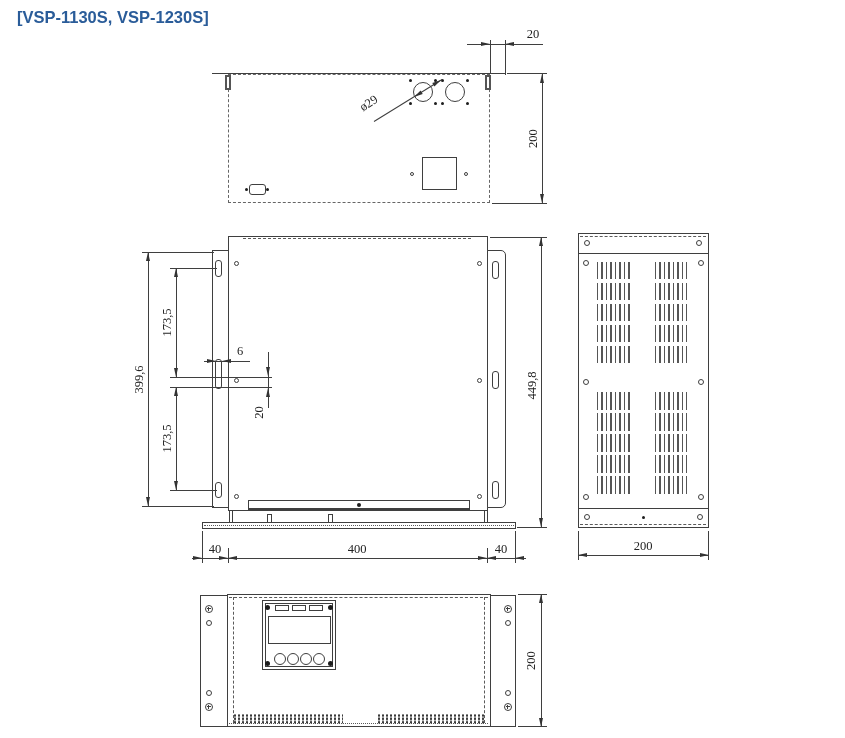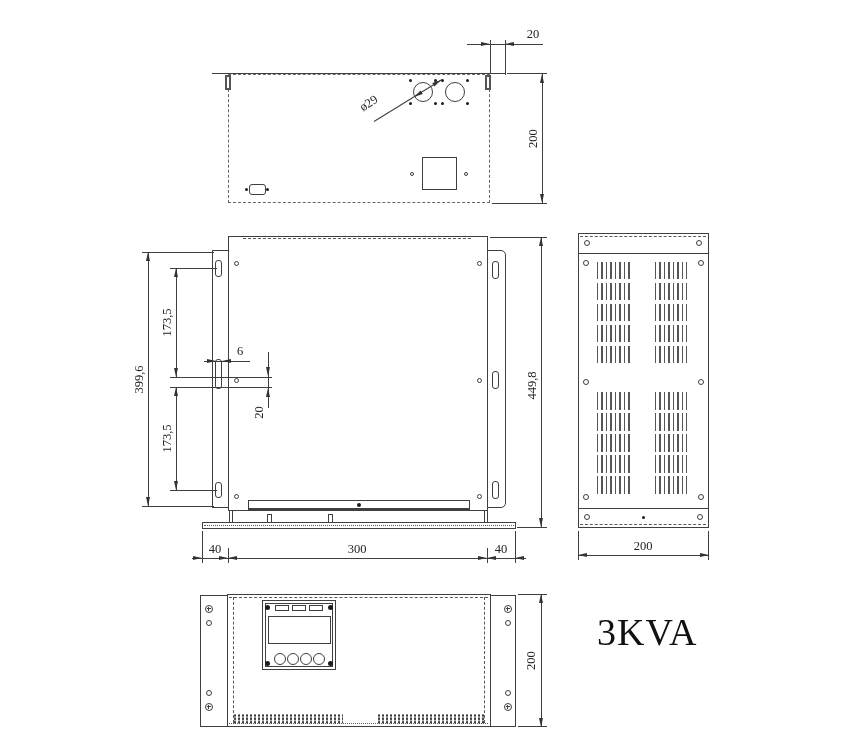--- a/index.html
+++ b/index.html
@@ -43,20 +43,21 @@
       linear-gradient(90deg, rgba(0,0,0,0) 0 36px, #fff 36px 55px, rgba(0,0,0,0) 55px 91px),
       repeating-linear-gradient(180deg, rgba(0,0,0,0) 0 18px, #fff 18px 21px),
       repeating-linear-gradient(90deg, #565656 0 1.5px, rgba(0,0,0,0) 1.5px 4.45px);}
   .grille{position:absolute;background-image:radial-gradient(circle at 2px 1.6px, #3a3a3a 1.1px, rgba(0,0,0,0) 1.5px);
           background-size:4px 3.3px;}
 </style>
 </head>
 <body>
 
 <div id="sheet">
+  <div id="title">[VSP-1130S, VSP-1230S]</div>
 
   <div>
     <div class="lh" style="left:212px;top:73px;width:293px;"></div>
     <div class="bxd" style="left:228px;top:74px;width:262px;height:129px;"></div>
     <div class="bx" style="left:225px;top:75px;width:6px;height:15px;border-width:2px;border-color:#555;"></div>
     <div class="bx" style="left:485px;top:75px;width:6px;height:15px;border-width:2px;border-color:#555;"></div>
 
     <div class="sc" style="left:413px;top:82px;width:20px;height:20px;"></div>
     <div class="sc" style="left:445px;top:82px;width:20px;height:20px;"></div>
     <div class="dot" style="left:409px;top:79px;width:3px;height:3px;"></div>
@@ -173,21 +174,21 @@
     <div class="lv" style="left:487px;top:548px;height:15px;"></div>
     <div class="lv" style="left:515px;top:531px;height:32px;"></div>
     <div class="lh" style="left:192px;top:558px;width:334px;"></div>
     <div class="ar ar-r" style="left:193px;top:555.5px;"></div>
     <div class="ar ar-l" style="left:228px;top:555.5px;"></div>
     <div class="ar ar-r" style="left:219px;top:555.5px;"></div>
     <div class="ar ar-l" style="left:487px;top:555.5px;"></div>
     <div class="ar ar-r" style="left:478px;top:555.5px;"></div>
     <div class="ar ar-l" style="left:515px;top:555.5px;"></div>
     <div class="dl" style="left:200px;top:542px;width:30px;">40</div>
-    <div class="dl" style="left:332px;top:542px;width:50px;">300</div>
+    <div class="dl" style="left:332px;top:542px;width:50px;">400</div>
     <div class="dl" style="left:486px;top:542px;width:30px;">40</div>
   </div>
 
   <div>
     <div class="bx" style="left:578px;top:233px;width:131px;height:295px;"></div>
     <div class="dh" style="left:580px;top:236px;width:126px;"></div>
     <div class="lh" style="left:578px;top:253px;width:131px;"></div>
     <div class="lh" style="left:578px;top:508px;width:131px;"></div>
     <div class="dh" style="left:580px;top:524px;width:126px;"></div>
 
@@ -251,14 +252,13 @@
     <div class="grille" style="left:377px;top:714px;width:107px;height:10px;"></div>
 
     <div class="lh" style="left:518px;top:594px;width:29px;"></div>
     <div class="lh" style="left:518px;top:726px;width:29px;"></div>
     <div class="lv" style="left:541px;top:594px;height:133px;"></div>
     <div class="ar ar-u" style="left:538.5px;top:594px;"></div>
     <div class="ar ar-d" style="left:538.5px;top:718px;"></div>
     <div class="dlv" style="left:509px;top:653px;">200</div>
   </div>
 
-  <div id="kva">3KVA</div>
 </div>
 
 </body></html>

